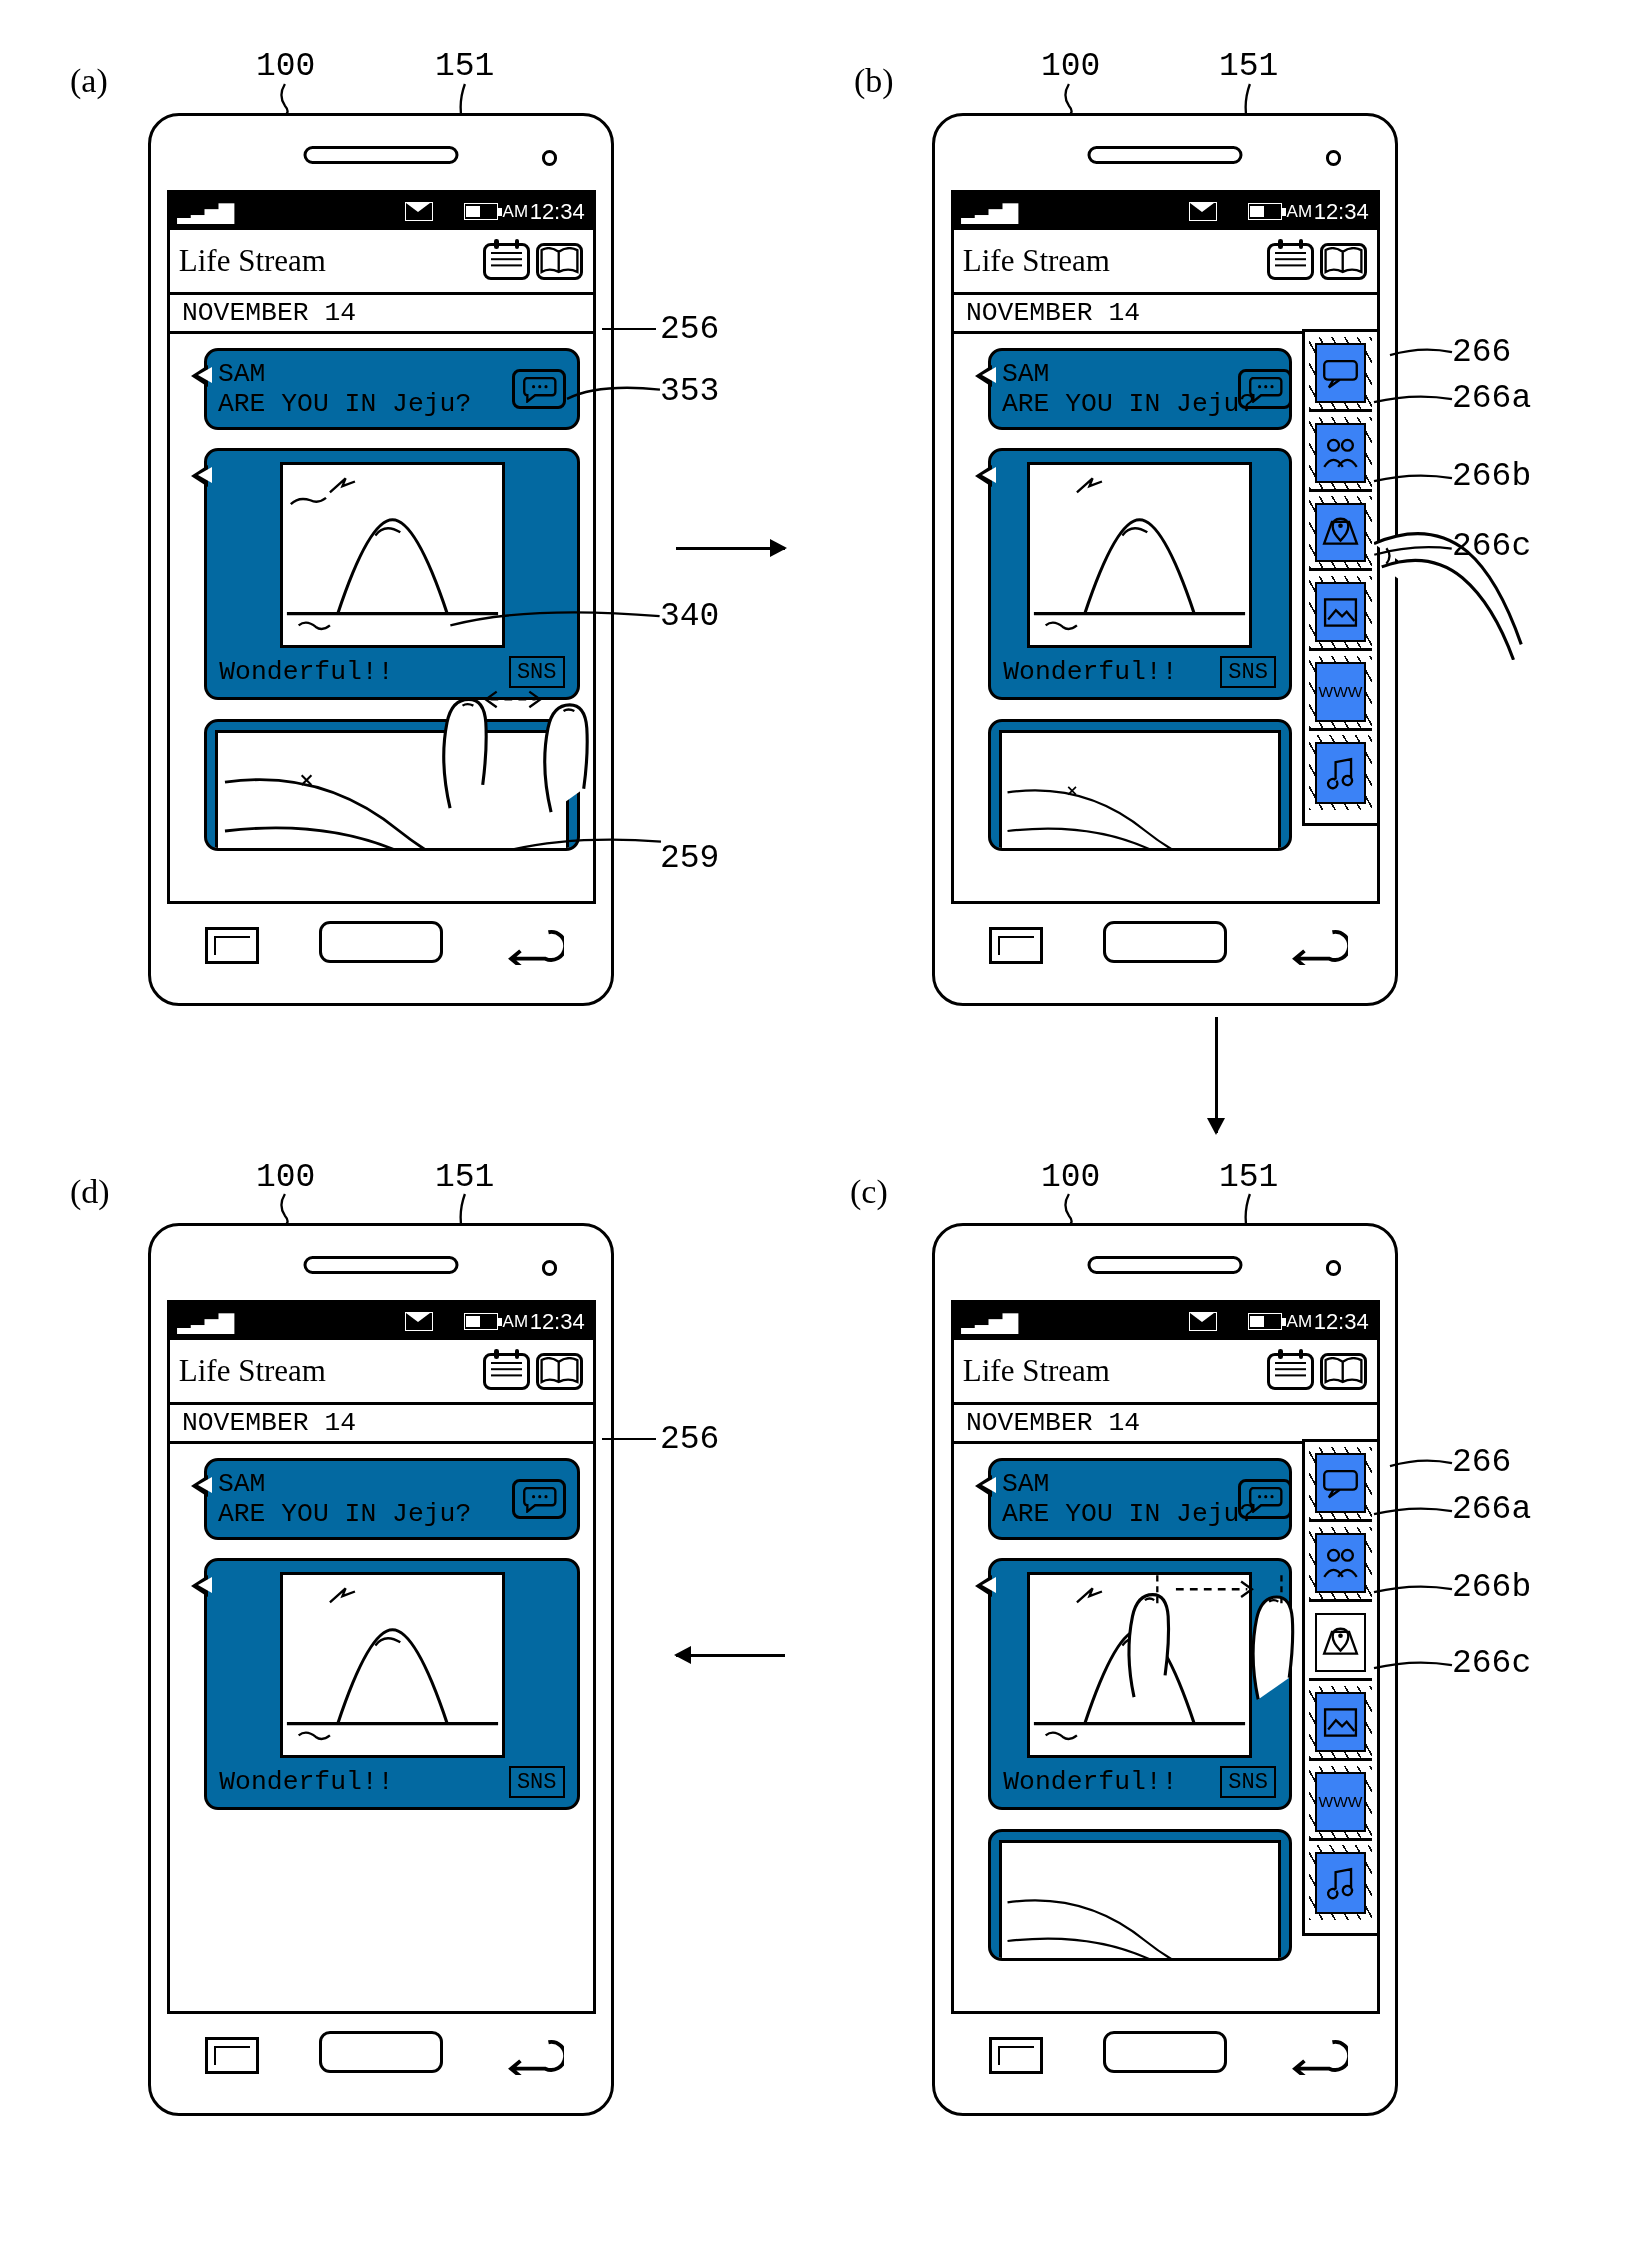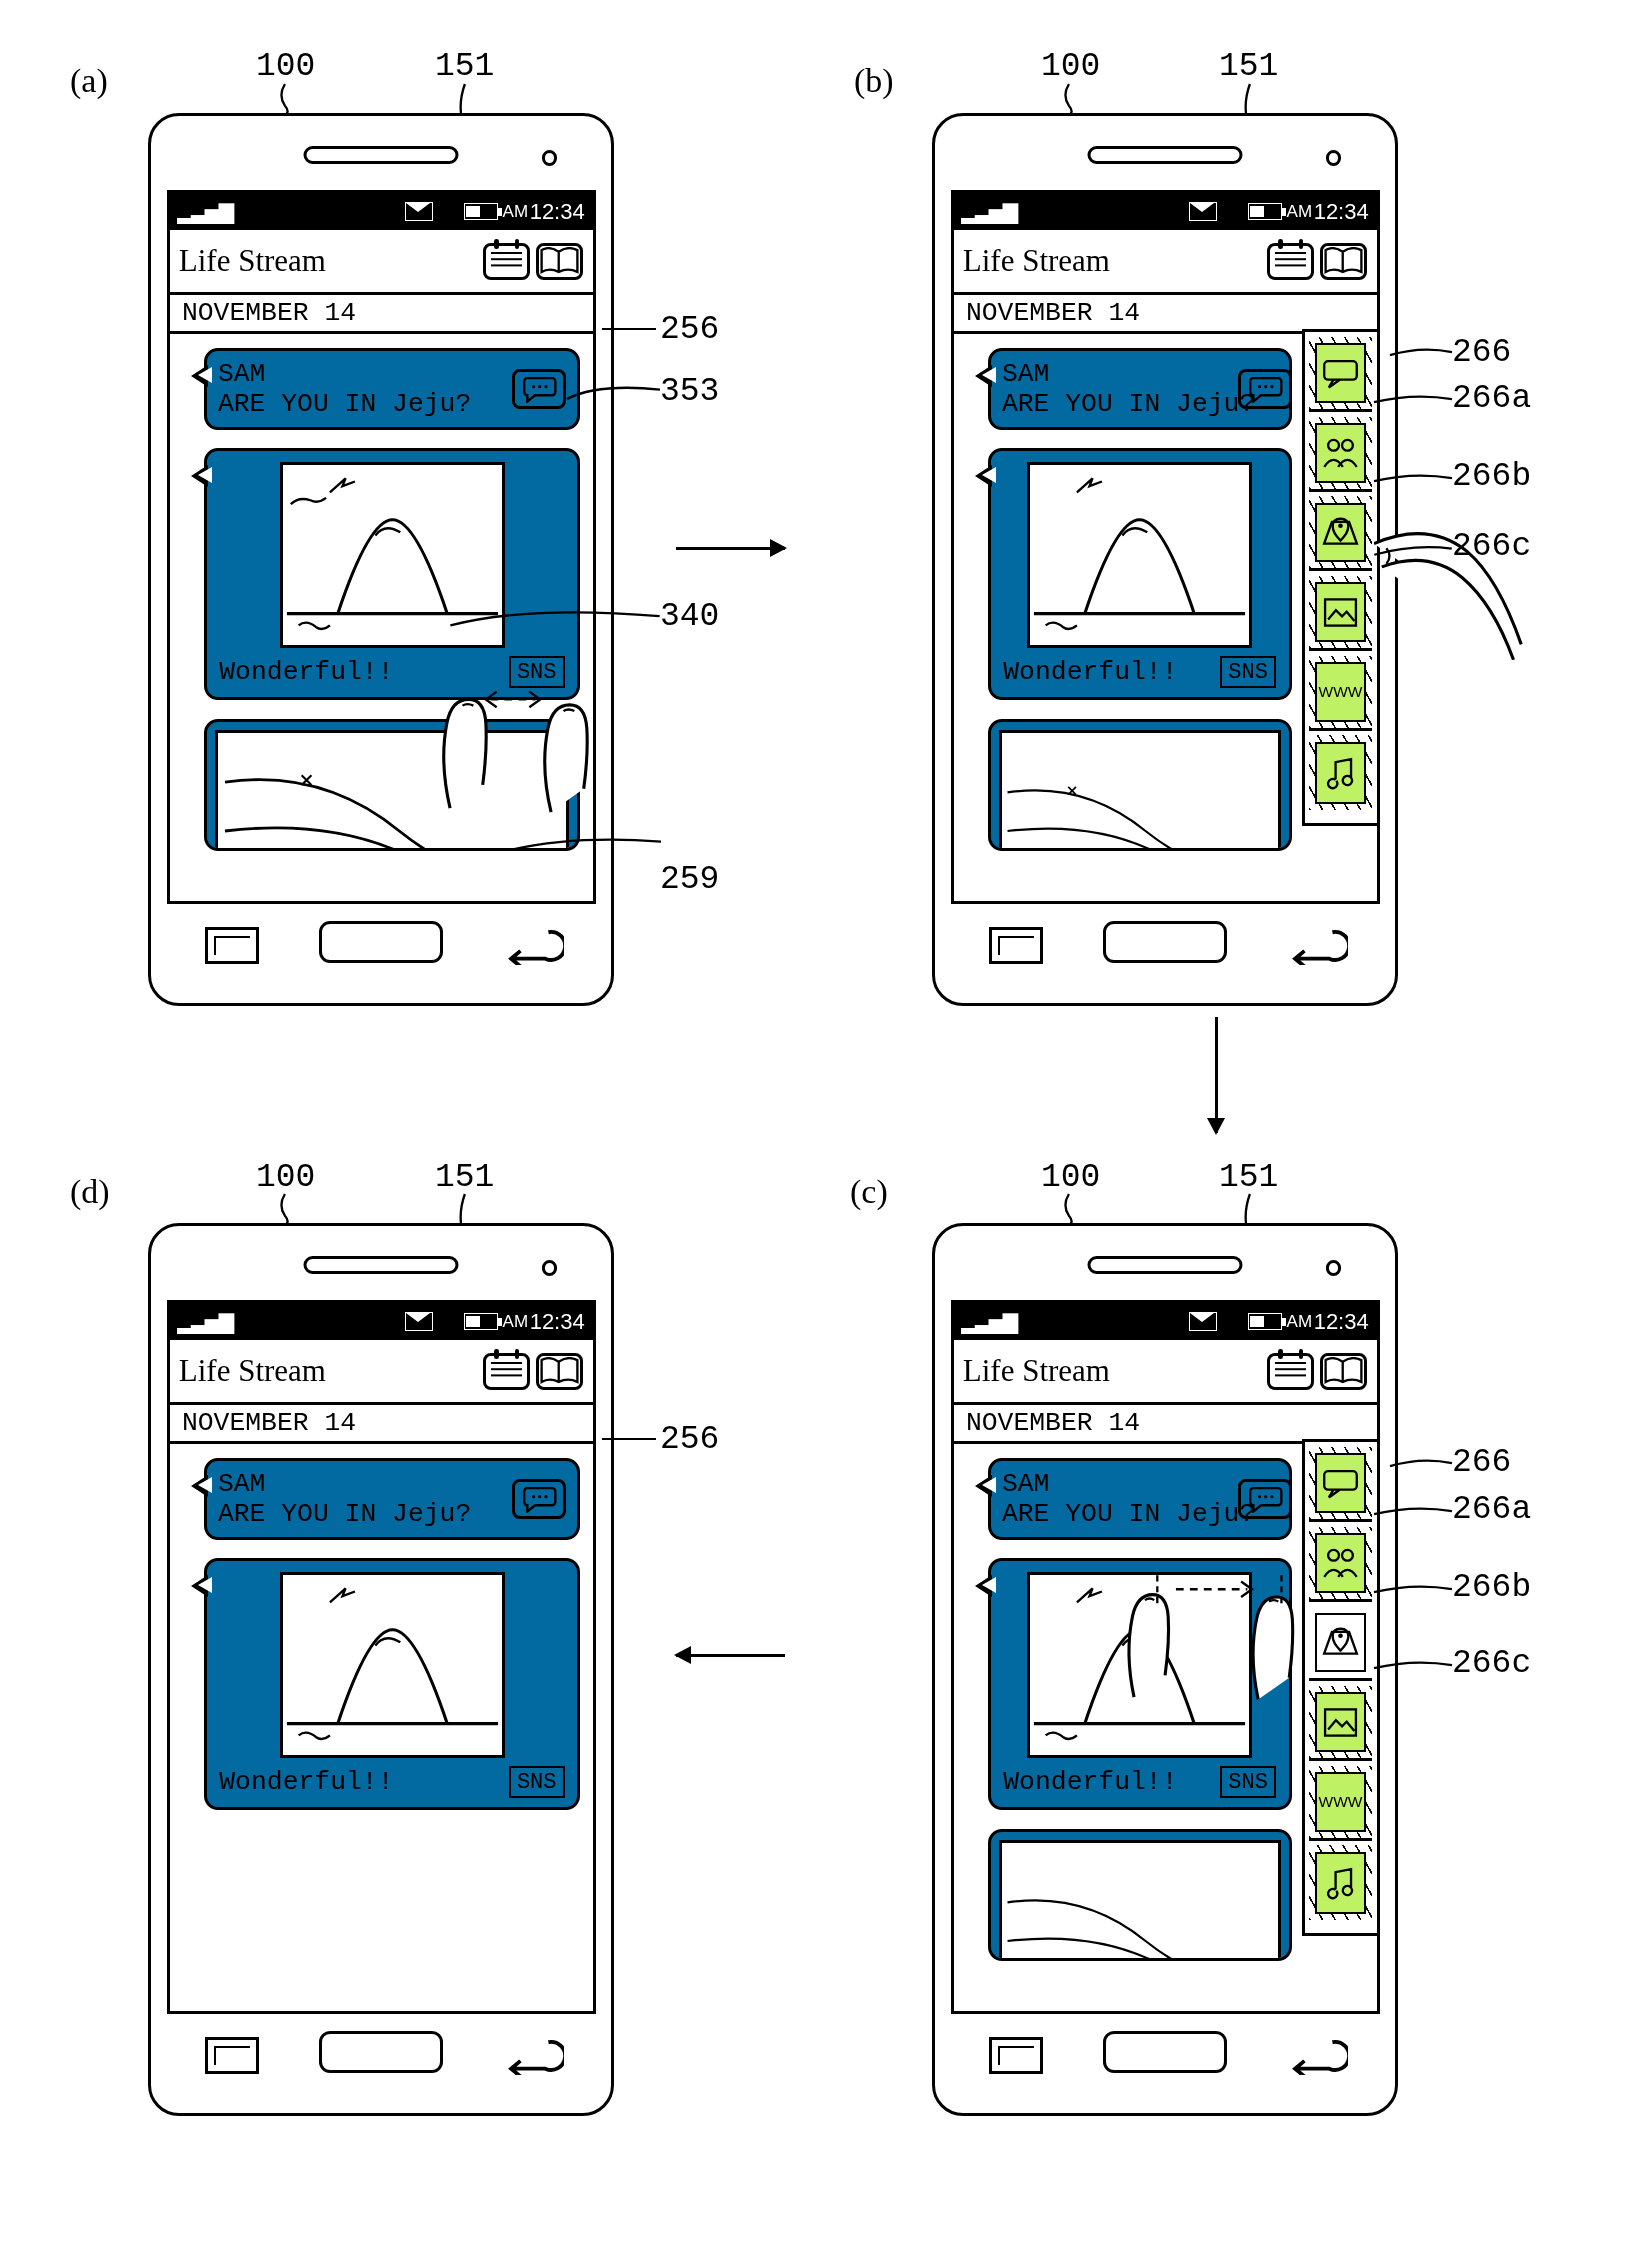--- a/index.html
+++ b/index.html
@@ -213,21 +213,21 @@
     font-size: 17px;
     position:relative;
   }
   .tray-item:last-child { border-bottom:none;}
   .hatching {
     position:absolute; inset:0;
     background-image: repeating-linear-gradient(60deg,#000 0,#000 1.6px,transparent 1.6px,transparent 11px);
     opacity:.95;
   }
   .tray-inner {
-    position:absolute; inset:6.2px; border:2.3px solid #000; background:#bef264;
+    position:absolute; inset:6.2px; border:2.3px solid #000; background:#3b82f6;
     display:flex; align-items:center; justify-content:center;
     font-size:17px;
   }
   .tray-item.unfilled .tray-inner { background:#fff;}
   .tray-text { font-family: sans-serif; font-size:15.5px;}
 
   
   svg.lead { position:absolute; overflow:visible;}
 
   
@@ -375,21 +375,21 @@
 <div class="ref-label" style="left:660px; top:311px;">256</div>
 <div class="leader" style="left:602px; top:328px; width:54px;"></div>
 <div class="ref-label" style="left:660px; top:373px;">353</div>
 <svg class="lead" style="left:567px; top:388px;" width="93" height="12.4" viewBox="0 0 120 16">
     <path d="M0 14 Q40 -6 120 2" stroke="#000" stroke-width="3" fill="none"></path>
   </svg>
 <div class="ref-label" style="left:660px; top:598px;">340</div>
 <svg class="lead" style="left:450px; top:613px;" width="210" height="15.5" viewBox="0 0 270 20">
     <path d="M0 16 Q100 -10 270 4" stroke="#000" stroke-width="3" fill="none"></path>
   </svg>
-<div class="ref-label" style="left:660px; top:861px;">259</div>
+<div class="ref-label" style="left:660px; top:840px;">259</div>
 <svg class="lead" style="left:513px; top:840px;" width="148" height="11" viewBox="0 0 190 14">
     <path d="M0 12 Q80 -6 190 2" stroke="#000" stroke-width="3" fill="none"></path>
   </svg>
 
 <div class="ref-label" style="left:1041px; top:48px;">100</div>
 <svg class="lead" style="left:1065px; top:84px;" width="7.8" height="31" viewBox="0 0 10 40">
     <path d="M5 0 Q -4 15 5 28 Q 12 36 5 40" stroke="#000" stroke-width="3" fill="none"></path>
   </svg>
 <div class="ref-label" style="left:1219px; top:48px;">151</div>
 <svg class="lead" style="left:1246px; top:84px;" width="7.8" height="101" viewBox="0 0 10 130">

